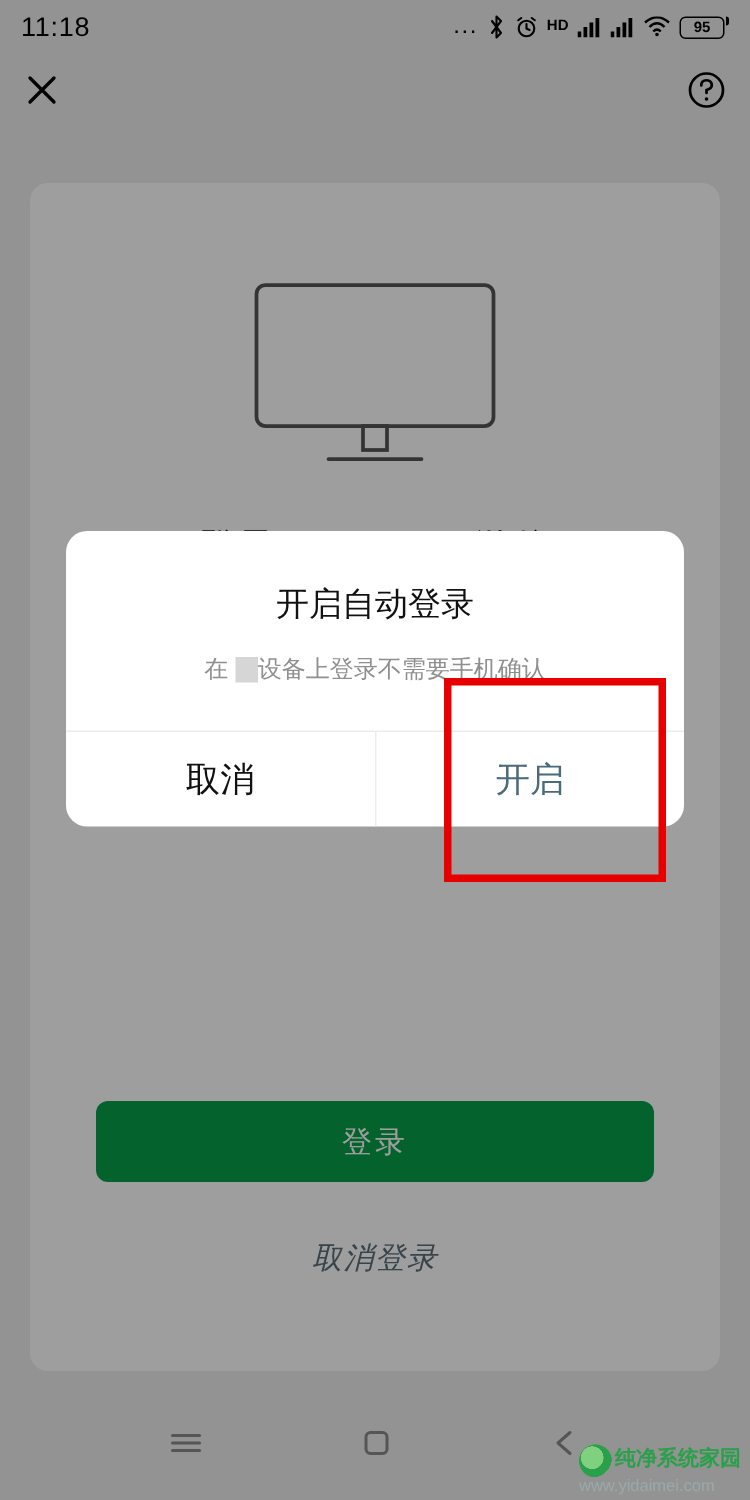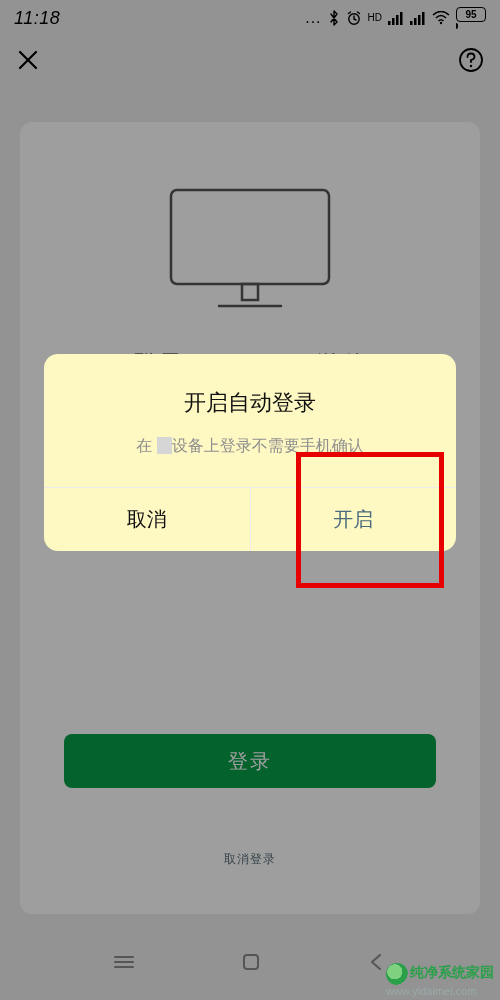--- a/index.html
+++ b/index.html
@@ -1,50 +1,50 @@
 <!DOCTYPE html>
 <html><head>
 <meta charset="utf-8">
 <style>
   * { box-sizing: border-box; margin: 0; padding: 0; }
   html, body { width: 500px; height: 1000px; overflow: hidden; font-family: -apple-system, "Helvetica Neue", Arial, sans-serif; }
   body { background: #ededed; position: relative; }
 
   
   .status-bar { height: 36px; display: flex; align-items: center; justify-content: space-between; padding: 0 14px; font-size: 18px; font-weight: 500; color: #000; }
-  .status-left { letter-spacing: 0.5px; font-style: italic; }
+  .status-left { letter-spacing: 0.5px; }
   .status-right { display: flex; align-items: center; gap: 6px; font-size: 14px; }
   .status-right .dots { letter-spacing: 1px; font-size: 16px; line-height: 1; }
-  .status-right .hd { font-size: 10px; font-weight: 400; line-height: 1; }
+  .status-right .hd { font-size: 10px; font-weight: 700; line-height: 1; }
   .status-right svg { display: block; }
-  .battery-wrap { display: flex; align-items: flex-start; gap: 1px; flex-direction: column; }
+  .battery-wrap { display: flex; align-items: flex-start; gap: 1px; }
   .battery { width: 30px; height: 15px; border: 1.3px solid #000; border-radius: 4px; display: flex; align-items: center; justify-content: center; font-size: 10px; font-weight: 600; }
   .battery-tip { width: 2px; height: 6px; background: #000; border-radius: 0 2px 2px 0; }
 
   
   .header { height: 48px; display: flex; align-items: center; justify-content: space-between; padding: 0 16px; }
   .close-x svg, .help-q svg { display: block; }
 
   
   .card { position: absolute; left: 20px; right: 20px; top: 122px; bottom: 86px; background: #fff; border-radius: 12px; display: flex; flex-direction: column; align-items: center; padding-top: 62px; }
   .monitor svg { display: block; }
   .card-title { margin-top: 34px; font-size: 26px; color: #111; font-weight: 400; letter-spacing: 1px; }
 
   .login-btn { position: absolute; left: 44px; right: 44px; bottom: 126px; height: 54px; background: #07a04a; color: #fff; font-size: 20px; display: flex; align-items: center; justify-content: center; border-radius: 8px; letter-spacing: 2px; }
-  .cancel-login { position: absolute; left: 0; right: 0; bottom: 46px; text-align: center; font-size: 12px; color: #5a6f7a; letter-spacing: 1px; }
+  .cancel-login { position: absolute; left: 0; right: 0; bottom: 62px; text-align: center; font-size: 20px; color: #5a6f7a; letter-spacing: 1px; font-style: italic; }
 
   
   .overlay { position: absolute; inset: 0; background: rgba(0,0,0,0.38); }
 
   
-  .dialog { position: absolute; left: 44px; right: 44px; top: 354px; background: #fef9c3; border-radius: 14px; overflow: hidden; display: flex; flex-direction: column; }
+  .dialog { position: absolute; left: 44px; right: 44px; top: 354px; background: #ffffff; border-radius: 14px; overflow: hidden; display: flex; flex-direction: column; }
   .dialog-title { text-align: center; font-size: 22px; color: #111; font-weight: 500; padding-top: 34px; }
   .dialog-desc { text-align: center; font-size: 16px; color: #8f8f8f; padding: 18px 20px 30px; }
   .dialog-row { display: flex; border-top: 1px solid #ececec; height: 64px; }
-  .dialog-btn { flex: 1; display: flex; align-items: center; justify-content: center; font-size: 20px; }
+  .dialog-btn { flex: 1; display: flex; align-items: center; justify-content: center; font-size: 23px; }
   .dialog-btn.cancel { color: #111; font-weight: 500; border-right: 1px solid #ececec; }
   .dialog-btn.confirm { color: #4a6a7e; font-weight: 400; }
 
   
   .red-box { position: absolute; left: 296px; top: 452px; width: 148px; height: 136px; border: 5px solid #e60000; }
 
   
   .navbar { position: absolute; left: 0; right: 0; bottom: 18px; height: 40px; display: flex; align-items: center; justify-content: space-around; padding: 0 60px; }
   .navbar svg { display: block; }
 

